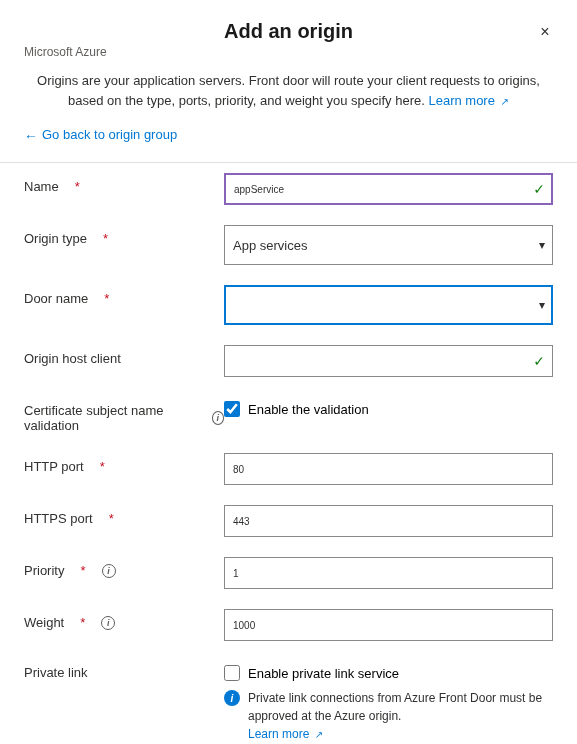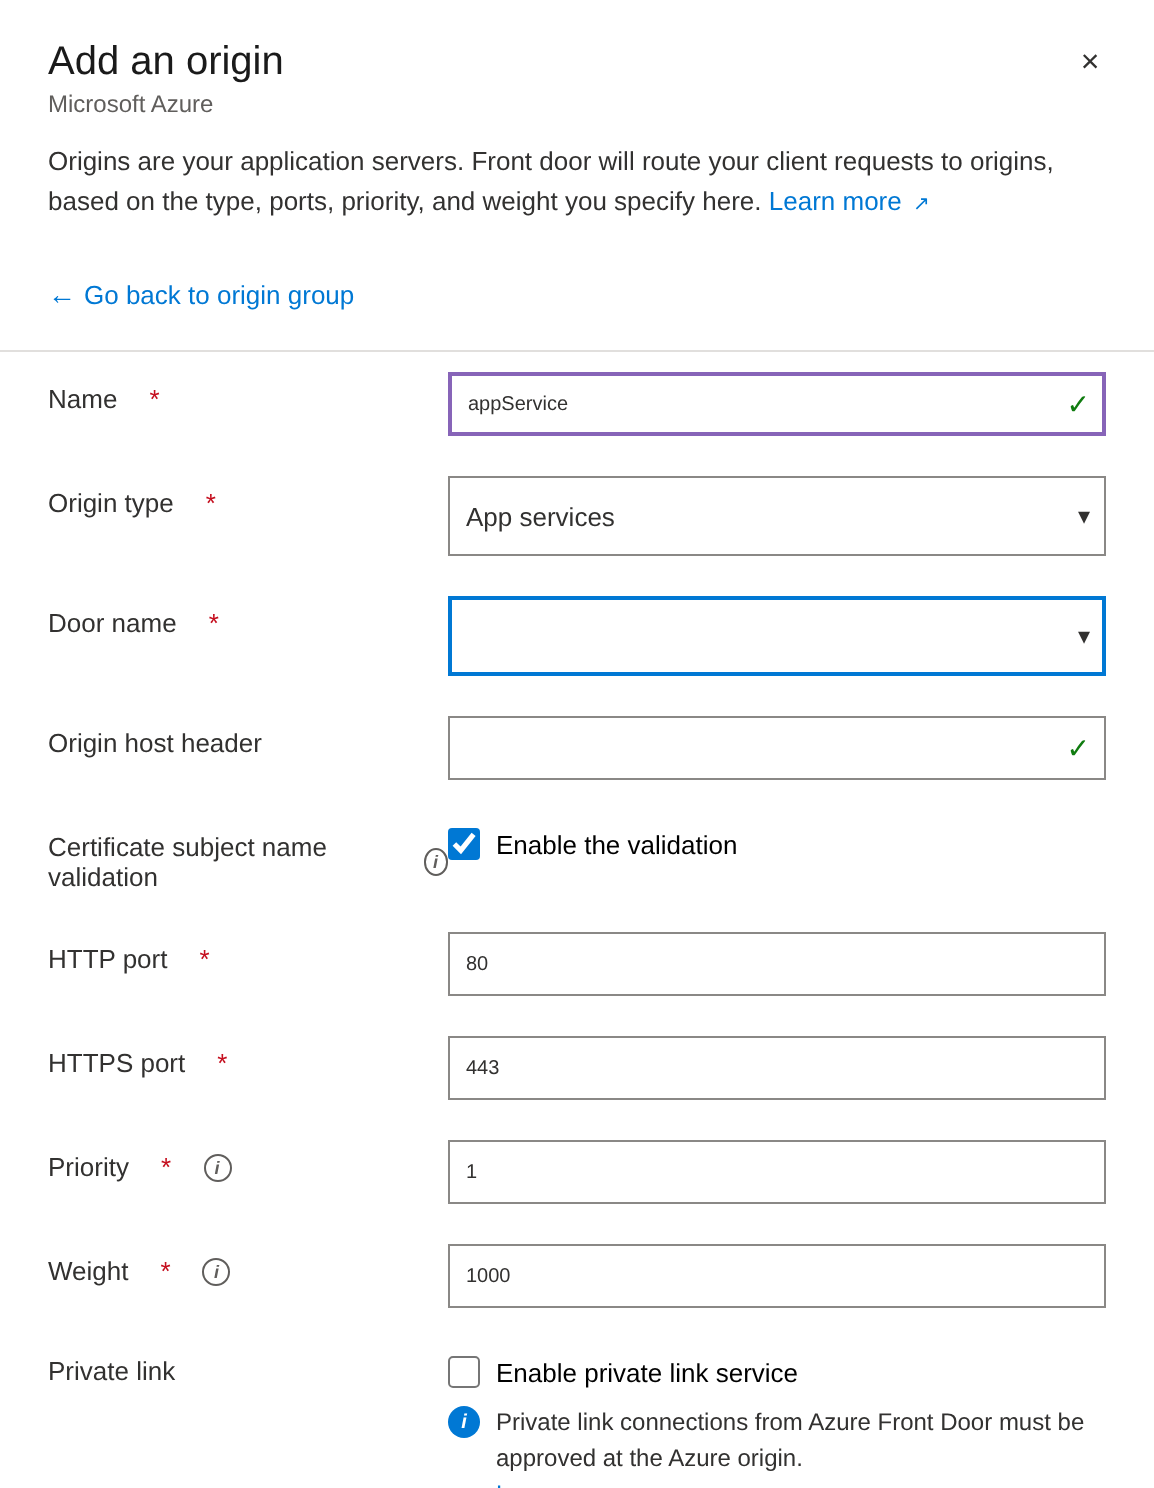--- a/index.html
+++ b/index.html
@@ -20,23 +20,24 @@
       display: flex;
       flex-direction: column;
       box-shadow: 0 2px 10px rgba(0,0,0,0.2);
     }
     .dialog-header {
       padding: 20px 24px 0 24px;
       position: relative;
     }
     .dialog-title {
       font-size: 20px;
-      font-weight: 400;
+      font-weight: 700;
       color: #1a1a1a;
       margin-bottom: 2px;
+      text-align: center;
     }
     .dialog-subtitle {
       font-size: 12px;
       color: #605e5c;
       margin-bottom: 12px;
     }
     .close-btn {
       position: absolute;
       top: 18px;
       right: 18px;
@@ -49,21 +50,22 @@
       height: 28px;
       display: flex;
       align-items: center;
       justify-content: center;
     }
     .description {
       font-size: 13px;
       color: #323130;
       line-height: 1.5;
       padding: 0 24px;
-      margin-bottom: 29px;
+      margin-bottom: 16px;
+      text-align: center;
     }
     .learn-more-link {
       color: #0078d4;
       text-decoration: none;
       cursor: pointer;
     }
     .external-icon {
       display: inline-block;
       font-size: 10px;
       margin-left: 2px;
@@ -295,21 +297,21 @@
           <select class="select-input blue-border">
             <option value=""></option>
           </select>
           <span class="dropdown-icon">▾</span>
         </div>
       </div>
     </div>
 
     <div class="form-row">
       <div class="form-label">
-        <span>Origin host header</span>
+        <span>Origin host client</span>
       </div>
       <div class="form-control">
         <div class="select-wrapper">
           <input type="text" class="text-input" value="" style="">
           <span class="check-icon">✓</span>
         </div>
       </div>
     </div>
 
     <div class="form-row">

